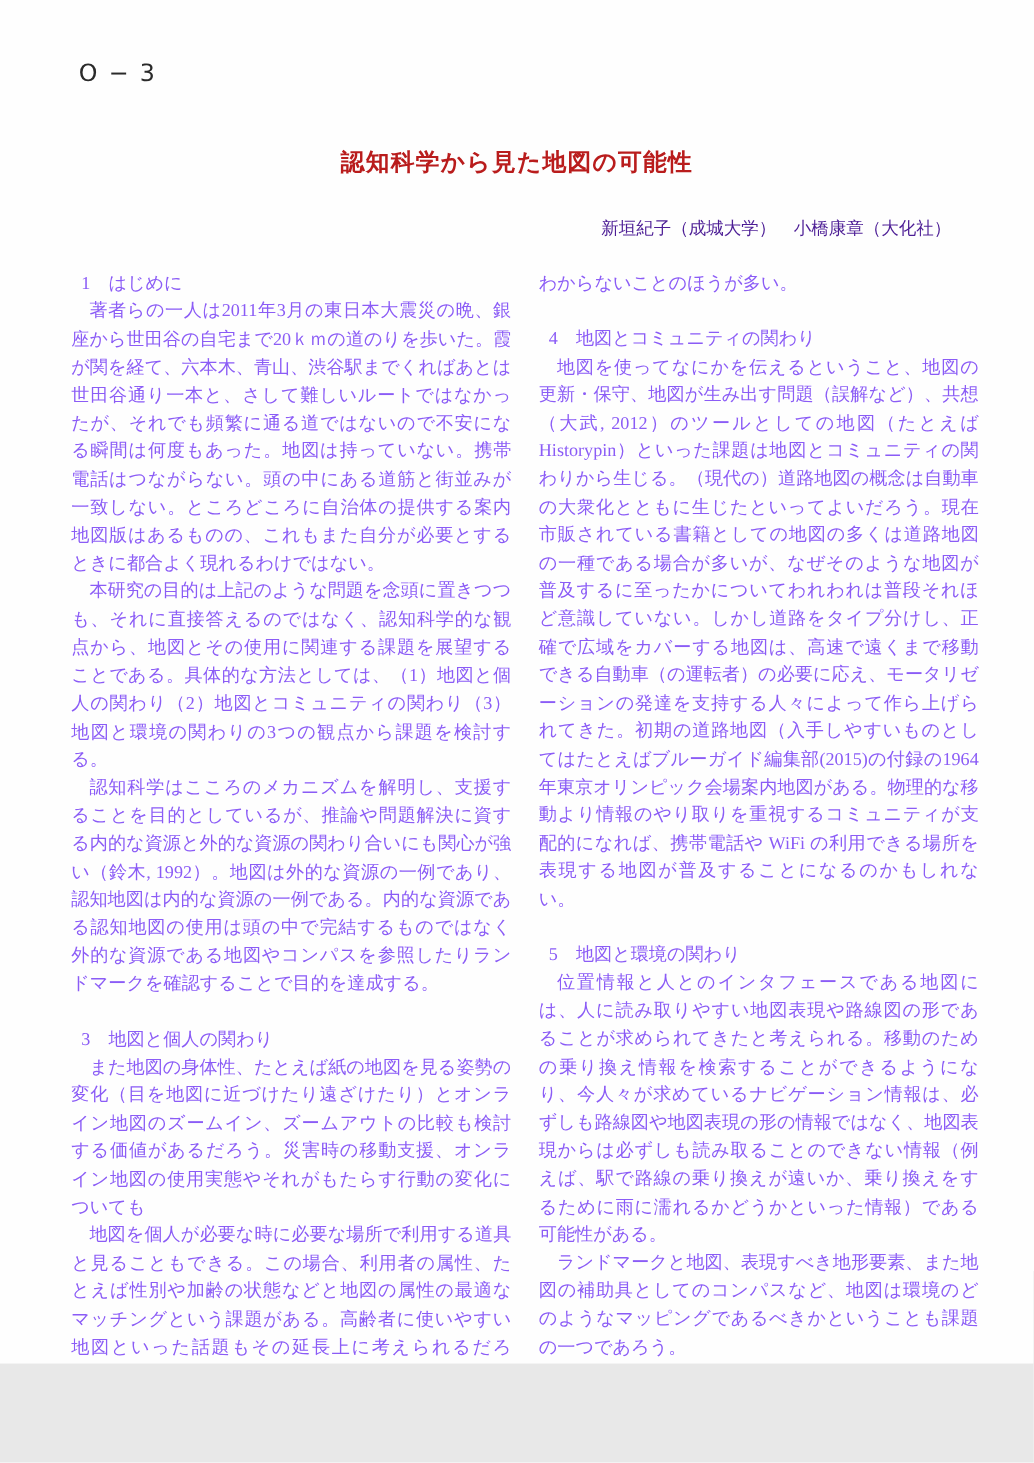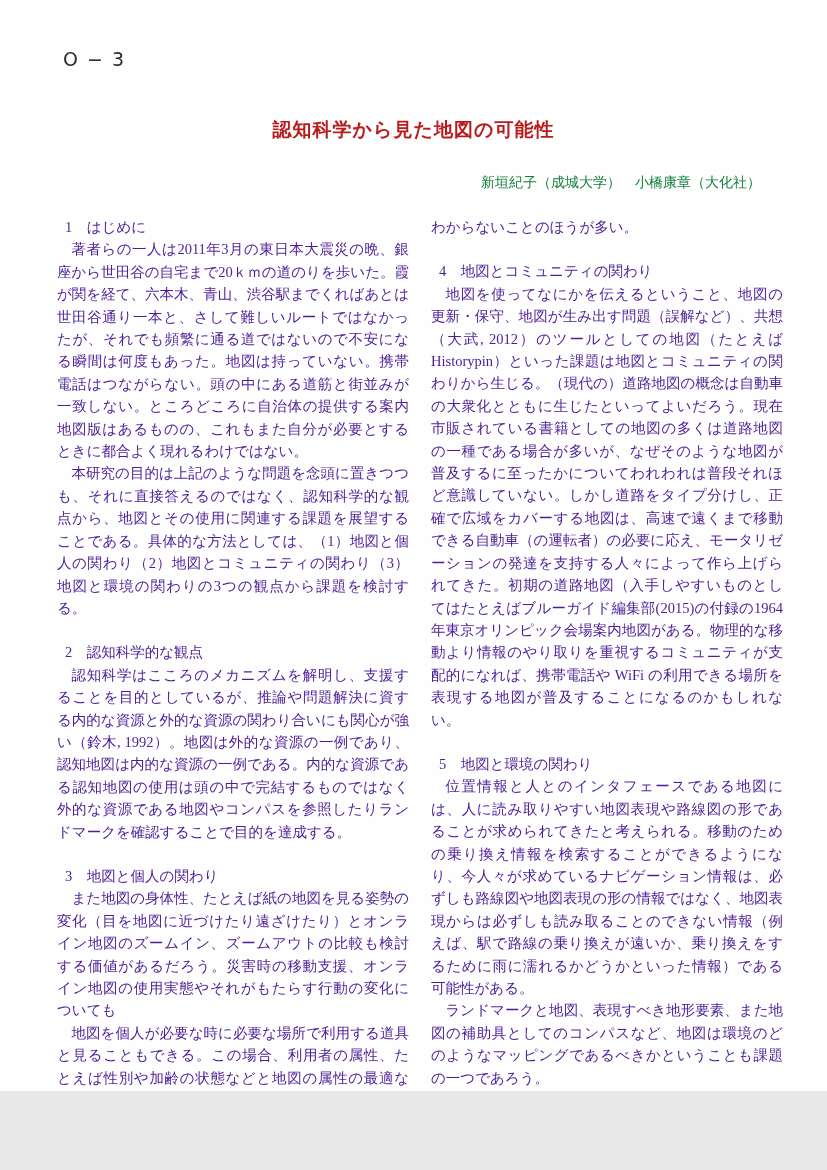--- a/index.html
+++ b/index.html
@@ -36,35 +36,35 @@
     font-size: 19px;
     font-weight: bold;
     letter-spacing: 1px;
     color: #b91c1c;
   }
   .authors {
     position: absolute;
     top: 174px;
     right: 66px;
     font-size: 14px;
-    color: #15803d;
+    color: #4c1d95;
   }
   .columns {
     position: absolute;
     top: 216px;
     left: 57px;
     display: flex;
     gap: 22px;
   }
   .col {
     width: 352px;
     font-size: 14.5px;
     line-height: 22.4px;
     text-align: justify;
-    color: #4c1d95;
+    color: #8b5cf6;
   }
   .sec-heading {
     margin: 22px 0 0 0;
     padding-left: 8px;
     font-size: 14.5px;
     font-weight: normal;
   }
   .sec-heading.first {
     margin-top: 0;
   }
@@ -97,21 +97,20 @@
 
   <div class="authors">新垣紀子（成城大学）　小橋康章（大化社）</div>
 
   <div class="columns">
 
     <div class="col">
       <div class="sec-heading first">1　はじめに</div>
       <p class="para">著者らの一人は2011年3月の東日本大震災の晩、銀座から世田谷の自宅まで20ｋｍの道のりを歩いた。霞が関を経て、六本木、青山、渋谷駅までくればあとは世田谷通り一本と、さして難しいルートではなかったが、それでも頻繁に通る道ではないので不安になる瞬間は何度もあった。地図は持っていない。携帯電話はつながらない。頭の中にある道筋と街並みが一致しない。ところどころに自治体の提供する案内地図版はあるものの、これもまた自分が必要とするときに都合よく現れるわけではない。</p>
       <p class="para">本研究の目的は上記のような問題を念頭に置きつつも、それに直接答えるのではなく、認知科学的な観点から、地図とその使用に関連する課題を展望することである。具体的な方法としては、（1）地図と個人の関わり（2）地図とコミュニティの関わり（3）地図と環境の関わりの3つの観点から課題を検討する。</p>
 
-      <div class="sec-heading">2　認知科学的な観点</div>
       <p class="para">認知科学はこころのメカニズムを解明し、支援することを目的としているが、推論や問題解決に資する内的な資源と外的な資源の関わり合いにも関心が強い（鈴木, 1992）。地図は外的な資源の一例であり、認知地図は内的な資源の一例である。内的な資源である認知地図の使用は頭の中で完結するものではなく外的な資源である地図やコンパスを参照したりランドマークを確認することで目的を達成する。</p>
 
       <div class="sec-heading">3　地図と個人の関わり</div>
       <p class="para">また地図の身体性、たとえば紙の地図を見る姿勢の変化（目を地図に近づけたり遠ざけたり）とオンライン地図のズームイン、ズームアウトの比較も検討する価値があるだろう。災害時の移動支援、オンライン地図の使用実態やそれがもたらす行動の変化についても</p>
       <p class="para">地図を個人が必要な時に必要な場所で利用する道具と見ることもできる。この場合、利用者の属性、たとえば性別や加齢の状態などと地図の属性の最適なマッチングという課題がある。高齢者に使いやすい地図といった話題もその延長上に考えられるだろう。</p>
     </div>
 
     <div class="col">
       <p class="para no-indent">わからないことのほうが多い。</p>
 

